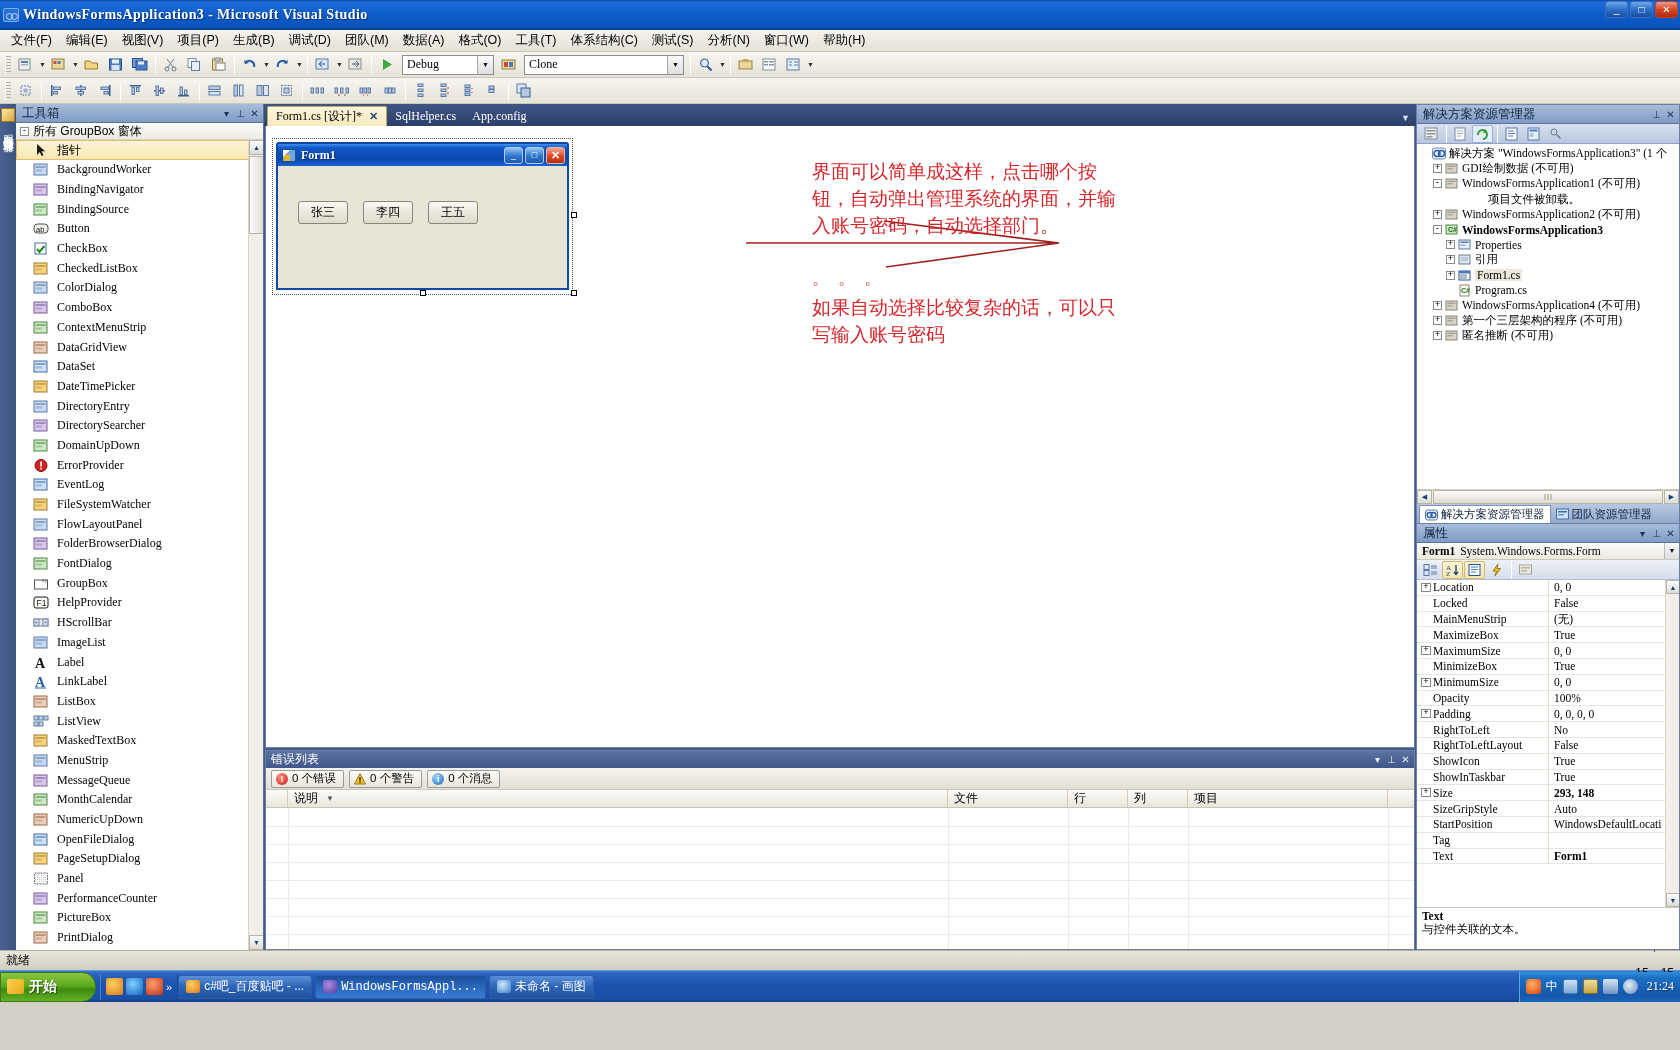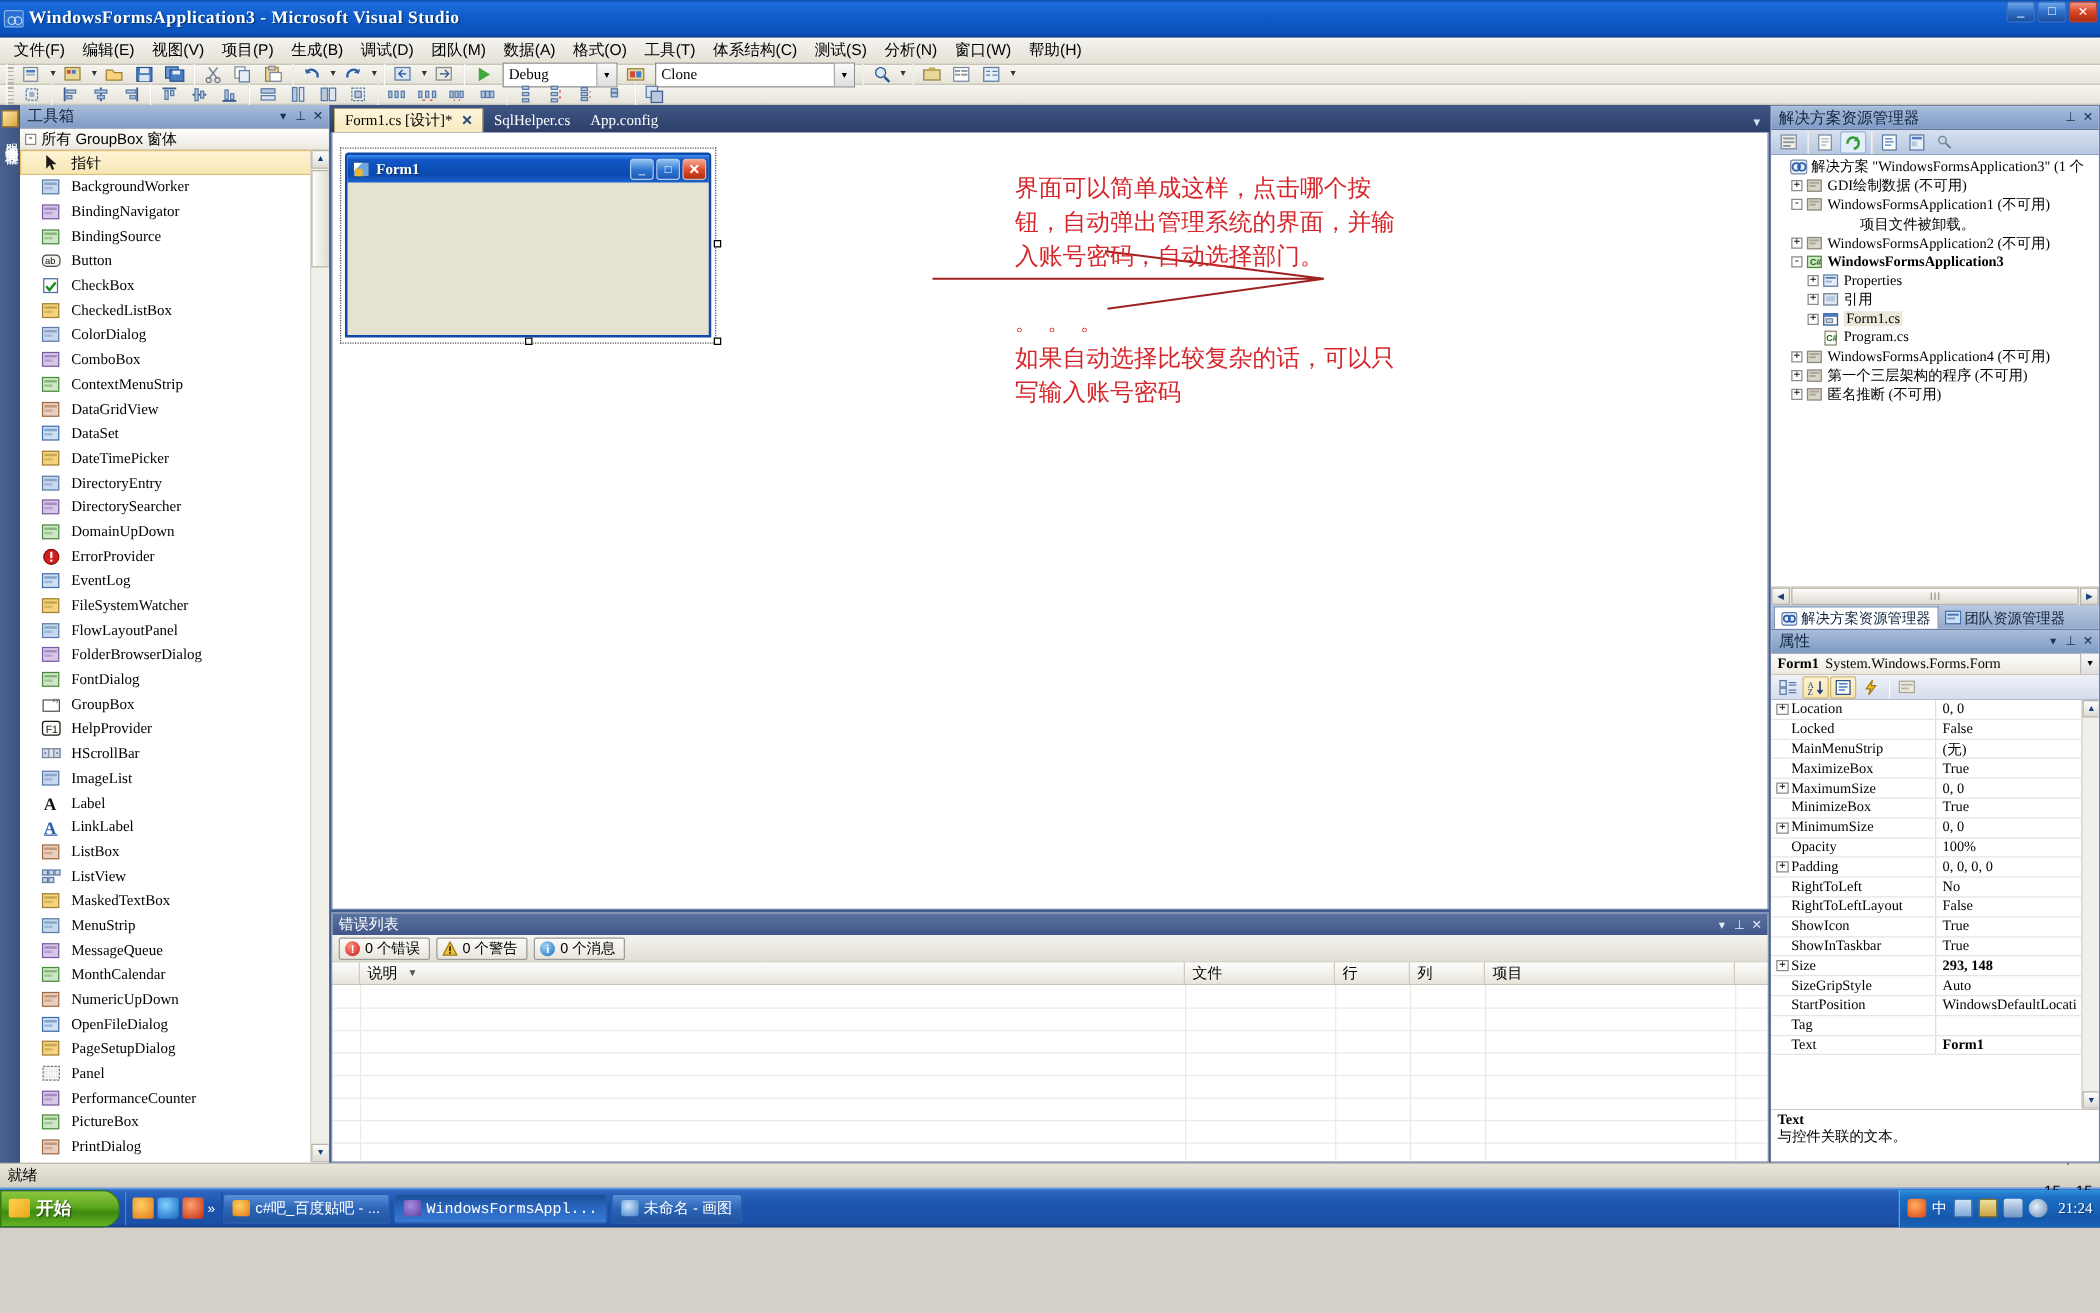--- a/index.html
+++ b/index.html
@@ -45,21 +45,21 @@
   #menubar{
     height:22px; background:linear-gradient(to bottom,#f4f3ee,#e4e1d6);
     border-bottom:1px solid #c8c4b8; display:flex; align-items:center; padding-left:4px;
   }
   #menubar .mi{
     padding:2px 7px; font-size:12.5px; color:#000; white-space:nowrap;
     font-family:"Liberation Sans",sans-serif; cursor:default;
   }
   
   .toolbar{
-    height:16px; background:linear-gradient(to bottom,#f6f5f0,#e6e3d8);
+    height:26px; background:linear-gradient(to bottom,#f6f5f0,#e6e3d8);
     border-bottom:1px solid #cbc7bb; display:flex; align-items:center; padding-left:2px;
   }
   .grip{ width:6px;height:18px; margin:0 3px;
     background:repeating-linear-gradient(to bottom,#b7b3a6 0 1px,transparent 1px 3px);
     border-left:1px solid #fff;}
   .tbtn{
     width:22px;height:21px;margin:0 1px; border:1px solid transparent; border-radius:2px;
     display:flex;align-items:center;justify-content:center; position:relative;
   }
   .tsep{ width:1px;height:18px;background:#bfbbae; margin:0 3px; border-right:1px solid #fff;}
@@ -996,20 +996,25 @@
 
       <div id="formsel">
         <div id="formwin">
           <div id="formtitle">
             <div class="f-ico"></div>
             <div class="f-txt">Form1</div>
             <div class="fbtn">_</div>
             <div class="fbtn">□</div>
             <div class="fbtn x">✕</div>
           </div>
+          <div id="formbody">
+            <div class="wbtn" style="left:20px;top:35px">张三</div>
+            <div class="wbtn" style="left:85px;top:35px">李四</div>
+            <div class="wbtn" style="left:150px;top:35px">王五</div>
+          </div>
         </div>
         <div class="ghandle" style="left:298px;top:73px"></div>
         <div class="ghandle" style="left:147px;top:151px"></div>
         <div class="ghandle" style="left:298px;top:151px"></div>
       </div>
 
       <svg id="annot-svg">
         <path d="M480 117 L790 117 M618 95 L793 117 L620 141" stroke="#a02020" stroke-width="1.6" fill="none"></path>
       </svg>
 

